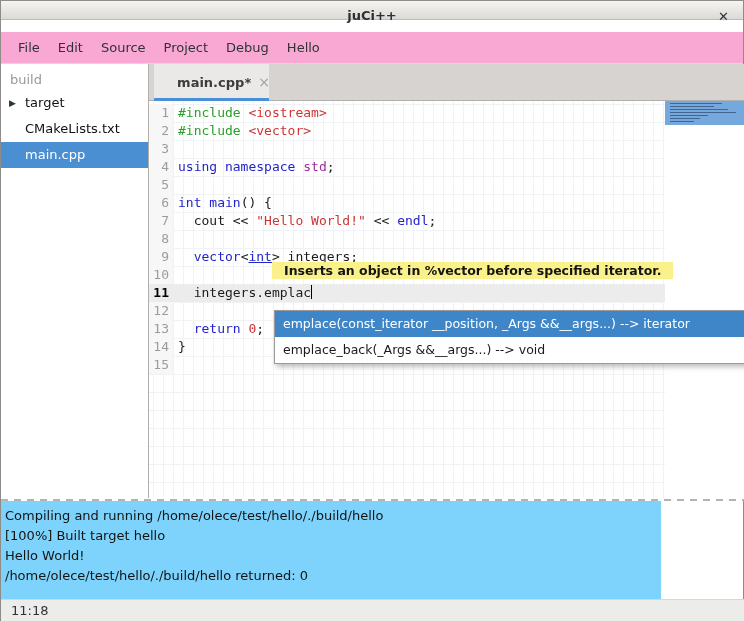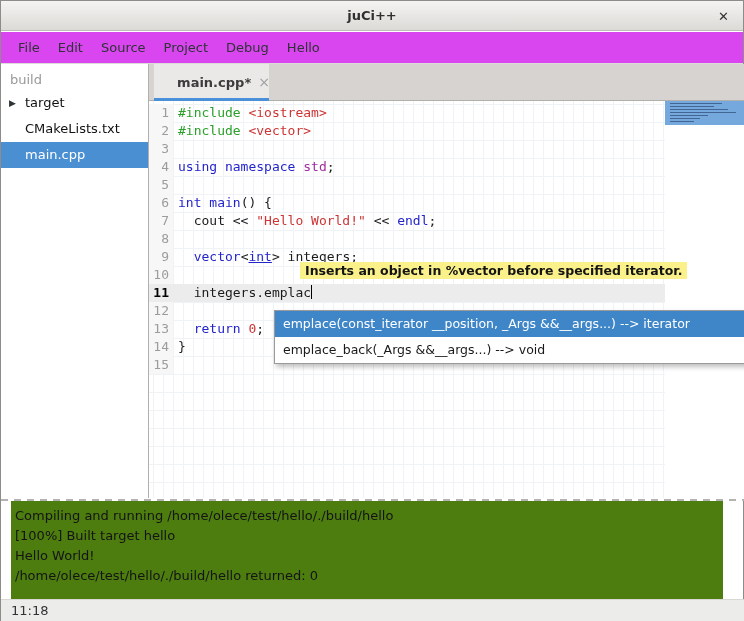--- a/index.html
+++ b/index.html
@@ -1,29 +1,29 @@
 <!DOCTYPE html>
 <html><head>
 <meta charset="utf-8">
 <style>
   * { margin:0; padding:0; box-sizing:border-box; }
   html,body { width:744px; height:621px; background:#ffffff; overflow:hidden; }
   body { font-family:"DejaVu Sans","Liberation Sans",sans-serif; font-size:13px; color:#1b1b1b; }
   .window { position:relative; width:744px; height:621px; background:#ffffff; border:1px solid #8e8b88; }
 
   
-  .titlebar { position:absolute; left:0; top:0; width:100%; height:30px;
+  .titlebar { position:absolute; left:0; top:0; width:100%; height:19px;
     background:linear-gradient(#f5f4f2,#dcdad7); border-bottom:1px solid #bfbcb8; }
   .titlebar .title { position:absolute; left:0; right:0; top:7px; text-align:center;
     font-weight:bold; color:#2f2f2f; }
   .titlebar .close { position:absolute; right:14px; top:7px; font-size:13px; color:#333;
     cursor:default; line-height:17px; }
 
   
-  .menubar { position:absolute; left:0; top:31px; width:100%; height:32px; background:#d946ef;
+  .menubar { position:absolute; left:0; top:31px; width:100%; height:32px; background:#f9a8d4;
     border-bottom:1px solid #dddbd8; display:flex; align-items:center; padding-left:8px; }
   .menubar .menu-item { padding:6px 9px; color:#2e3436; }
 
   
   .sidebar { position:absolute; left:0; top:63px; width:148px; height:434px; background:#ffffff;
     border-right:1px solid #b1aeab; }
   .sidebar .project-name { color:#999999; padding:8px 0 8px 9px; height:26px; }
   .tree-item { height:26px; line-height:26px; position:relative; padding-left:24px; color:#111; }
   .tree-item .expander { position:absolute; left:8px; top:0; font-size:9px; color:#2e3436; }
   .tree-item.selected { background:#4a8fd2; color:#ffffff; }
@@ -59,37 +59,37 @@
   .u { text-decoration:underline; }
   .caret { display:inline-block; width:1px; height:14px; background:#000; vertical-align:-2px; }
 
   
   .minimap { position:absolute; left:664px; top:100px; width:80px; height:397px; background:#ffffff; }
   .minimap-view { position:absolute; left:0; top:0; width:80px; height:24px; background:#75a9de; padding:2px 0 0 5px; }
   .mm-line { height:1px; background:rgba(25,45,85,0.55); margin-bottom:2px; }
 
   
   .doc-tooltip { position:absolute; left:271px; top:261px; height:17px; background:#faf18a;
-    font-size:12.5px; font-weight:600; color:#141414; line-height:17px; padding:0 5px;
-    white-space:nowrap; z-index:5;margin-left:28px; }
+    font-size:12.5px; font-weight:600; color:#141414; line-height:17px; padding:0 12px;
+    white-space:nowrap; z-index:5; }
 
   
   .completion { position:absolute; left:273px; top:309px; width:498px; background:#ffffff;
     border:1px solid #9a9a9a; box-shadow:2px 3px 5px rgba(0,0,0,0.25); z-index:6; }
   .completion-item { height:26px; line-height:26px; padding-left:8px; font-size:12.5px;
     color:#1a1a1a; white-space:nowrap; overflow:hidden; }
   .completion-item.selected { background:#3e86c8; color:#ffffff; }
 
   
   .pane-divider { position:absolute; left:0; top:497px; width:744px; height:3px; background:#ffffff; }
   .pane-divider::after { content:""; position:absolute; left:0; top:1px; width:100%; height:2px;
     background:repeating-linear-gradient(90deg,#b3b3b3 0 7px,transparent 7px 13px); }
 
   
-  .output { position:absolute; left:10px; top:500px; width:712px; height:98px; background:#4d7c0f;
+  .output { position:absolute; left:0; top:500px; width:660px; height:98px; background:#7dd3fc;
     padding:5px 0 0 4px; }
   .output .out-line { height:20px; line-height:20px; color:#141414; white-space:nowrap; }
 
   
   .statusbar { position:absolute; left:0; top:598px; width:744px; height:23px; background:#ececeb;
     border-top:1px solid #d9d7d4; line-height:22px; padding-left:10px; color:#333; }
 </style>
 </head>
 <body>
 

